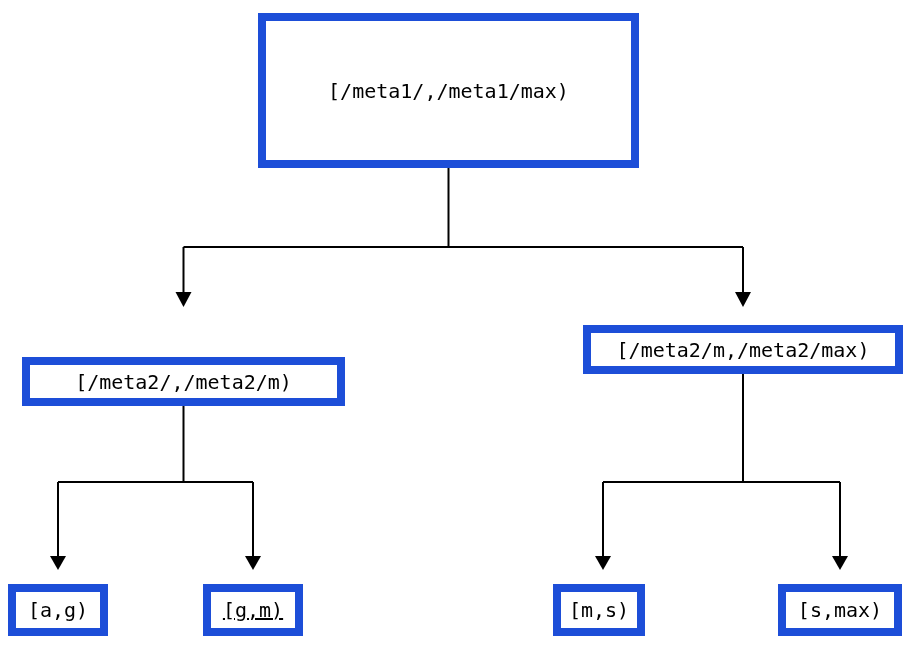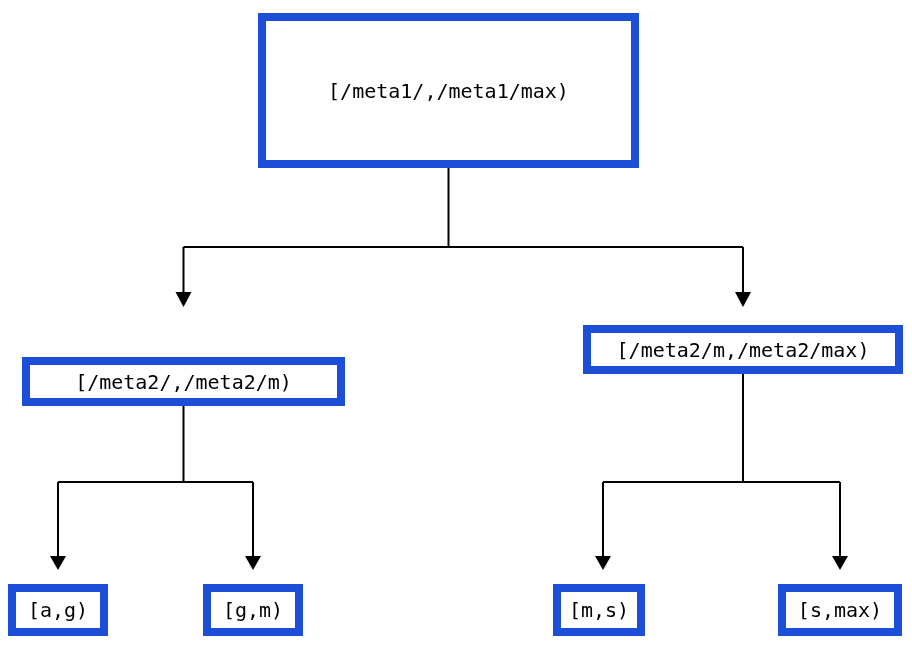--- a/index.html
+++ b/index.html
@@ -33,21 +33,21 @@
       font-size: 20px;
       line-height: 1;
       color: #000000;
       white-space: nowrap;
       letter-spacing: 0;
     }
     .node-root { left: 258px; top: 13px;  width: 381px; height: 155px; }
     .node-l    { left: 22px;  top: 325px; width: 323px; height: 49px; margin-top: 32px;  }
     .node-r    { left: 583px; top: 325px; width: 320px; height: 49px;  }
     .node-ll   { left: 8px;   top: 584px; width: 100px; height: 52px;  }
-    .node-lr   { left: 203px; top: 584px; width: 100px; height: 52px;  }
+    .node-lr   { left: 203px; top: 584px; width: 100px; height: 52px; text-decoration: underline;  }
     .node-rl   { left: 553px; top: 584px; width: 92px; height: 52px;  }
     .node-rr   { left: 778px; top: 584px; width: 124px; height: 52px; text-align: center;  }
   </style>
 </head>
 <body>
 
 <div class="canvas">
 
   <svg class="edges" width="912" height="652" viewBox="0 0 912 652" xmlns="http://www.w3.org/2000/svg">
 

